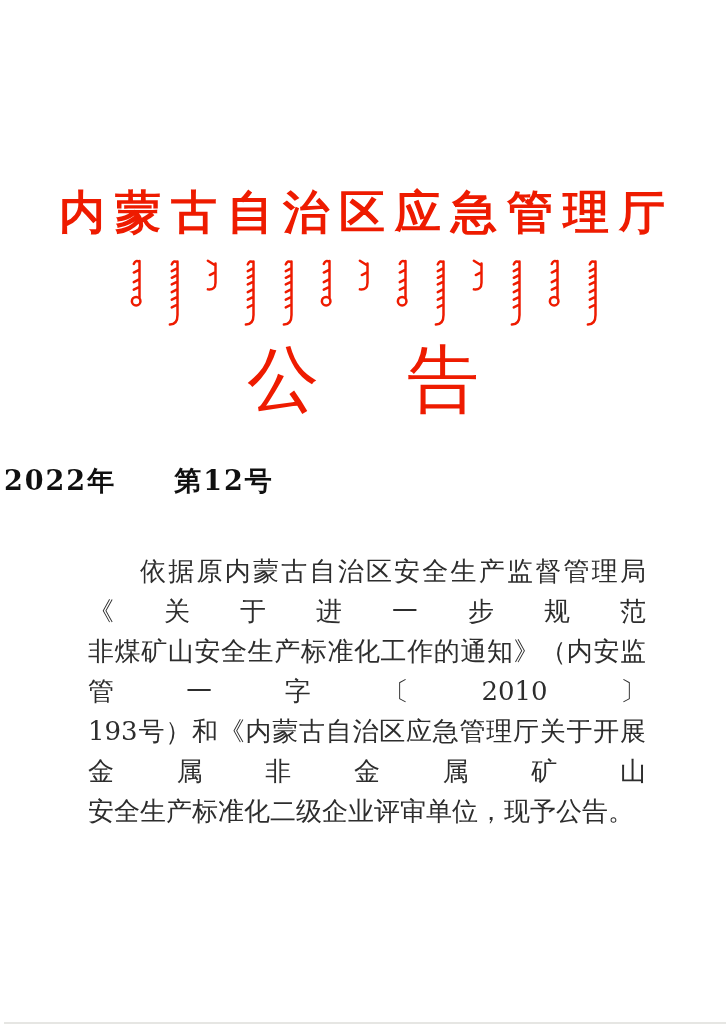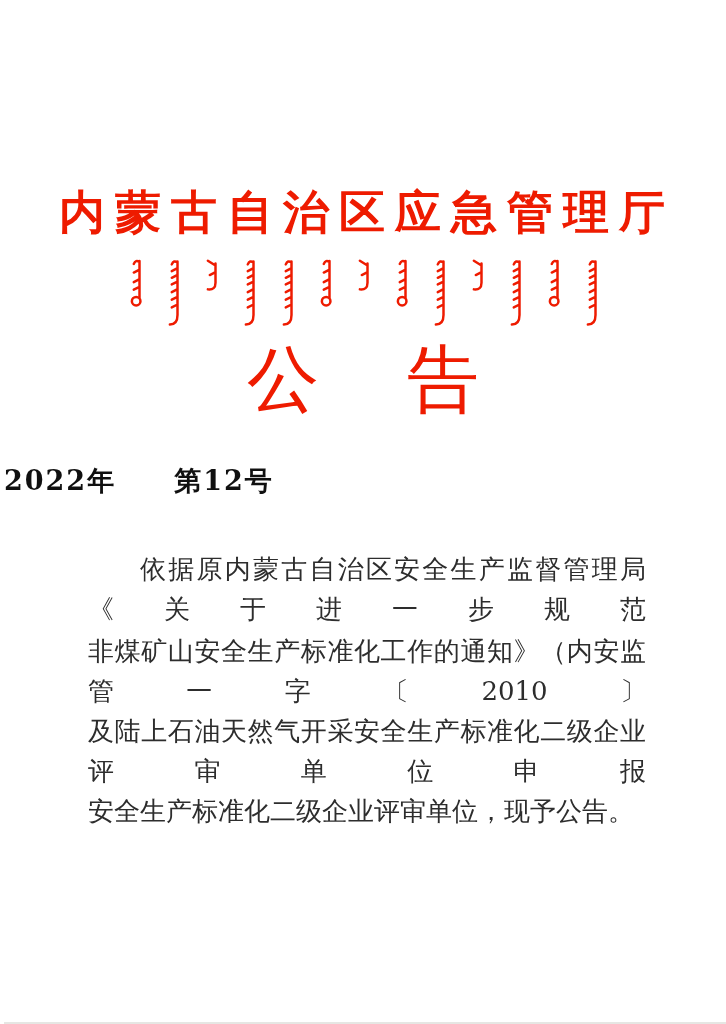--- a/index.html
+++ b/index.html
@@ -34,21 +34,21 @@
     margin-top:48px; text-align:left;
     font-size:27px; font-weight:bold; color:var(--issue);
     letter-spacing:2px; white-space:pre;
   }
 
   .body-text {
     margin:52px auto 0 auto; width:558px;
     font-size:26px; line-height:40px; color:var(--ink);
   }
   .body-line { text-align:justify; text-align-last:justify; }
-  .body-line.indent { text-indent:2em;font-family:Liberation Mono, monospace; }
+  .body-line.indent { text-indent:2em; }
   .body-line.unjust { text-align-last:left; }
 </style>
 </head>
 <body>
 
 <svg width="0" height="0" style="position:absolute" aria-hidden="true">
   <defs>
     <symbol id="mg-a" viewBox="0 0 22 74">
       <path d="M11 4 Q7 1 5 6 M11 3 V59 M11 10 l-6 3 M11 17 l-6 3 M11 24 l-6 3 M11 32 l-6 3 M11 40 l-6 3 M11 48 l-6 3 M11 59 Q11 69 3 69" stroke="currentColor" stroke-width="2.6" fill="none" stroke-linecap="round"></path>
     </symbol>
@@ -108,19 +108,19 @@
       </svg>
     </div>
 
   <div class="doc-type">公　告</div>
 
   <div class="issue-line">2022年　　第12号</div>
 
   <section class="body-text" id="body-lines">
       <div class="body-line indent">依据原内蒙古自治区安全生产监督管理局《关于进一步规范</div>
       <div class="body-line">非煤矿山安全生产标准化工作的通知》（内安监管一字〔2010〕</div>
-      <div class="body-line">及陆上石油天然气开采安全生产标准化二级企业评审单位申报</div>
+      <div class="body-line">193号）和《内蒙古自治区应急管理厅关于开展金属非金属矿山</div>
       <div class="body-line unjust">安全生产标准化二级企业评审单位，现予公告。</div>
     </section>
 
   <div class="edge-right"></div>
   <div class="edge-bottom"></div>
 </div>
 
 </body></html>

